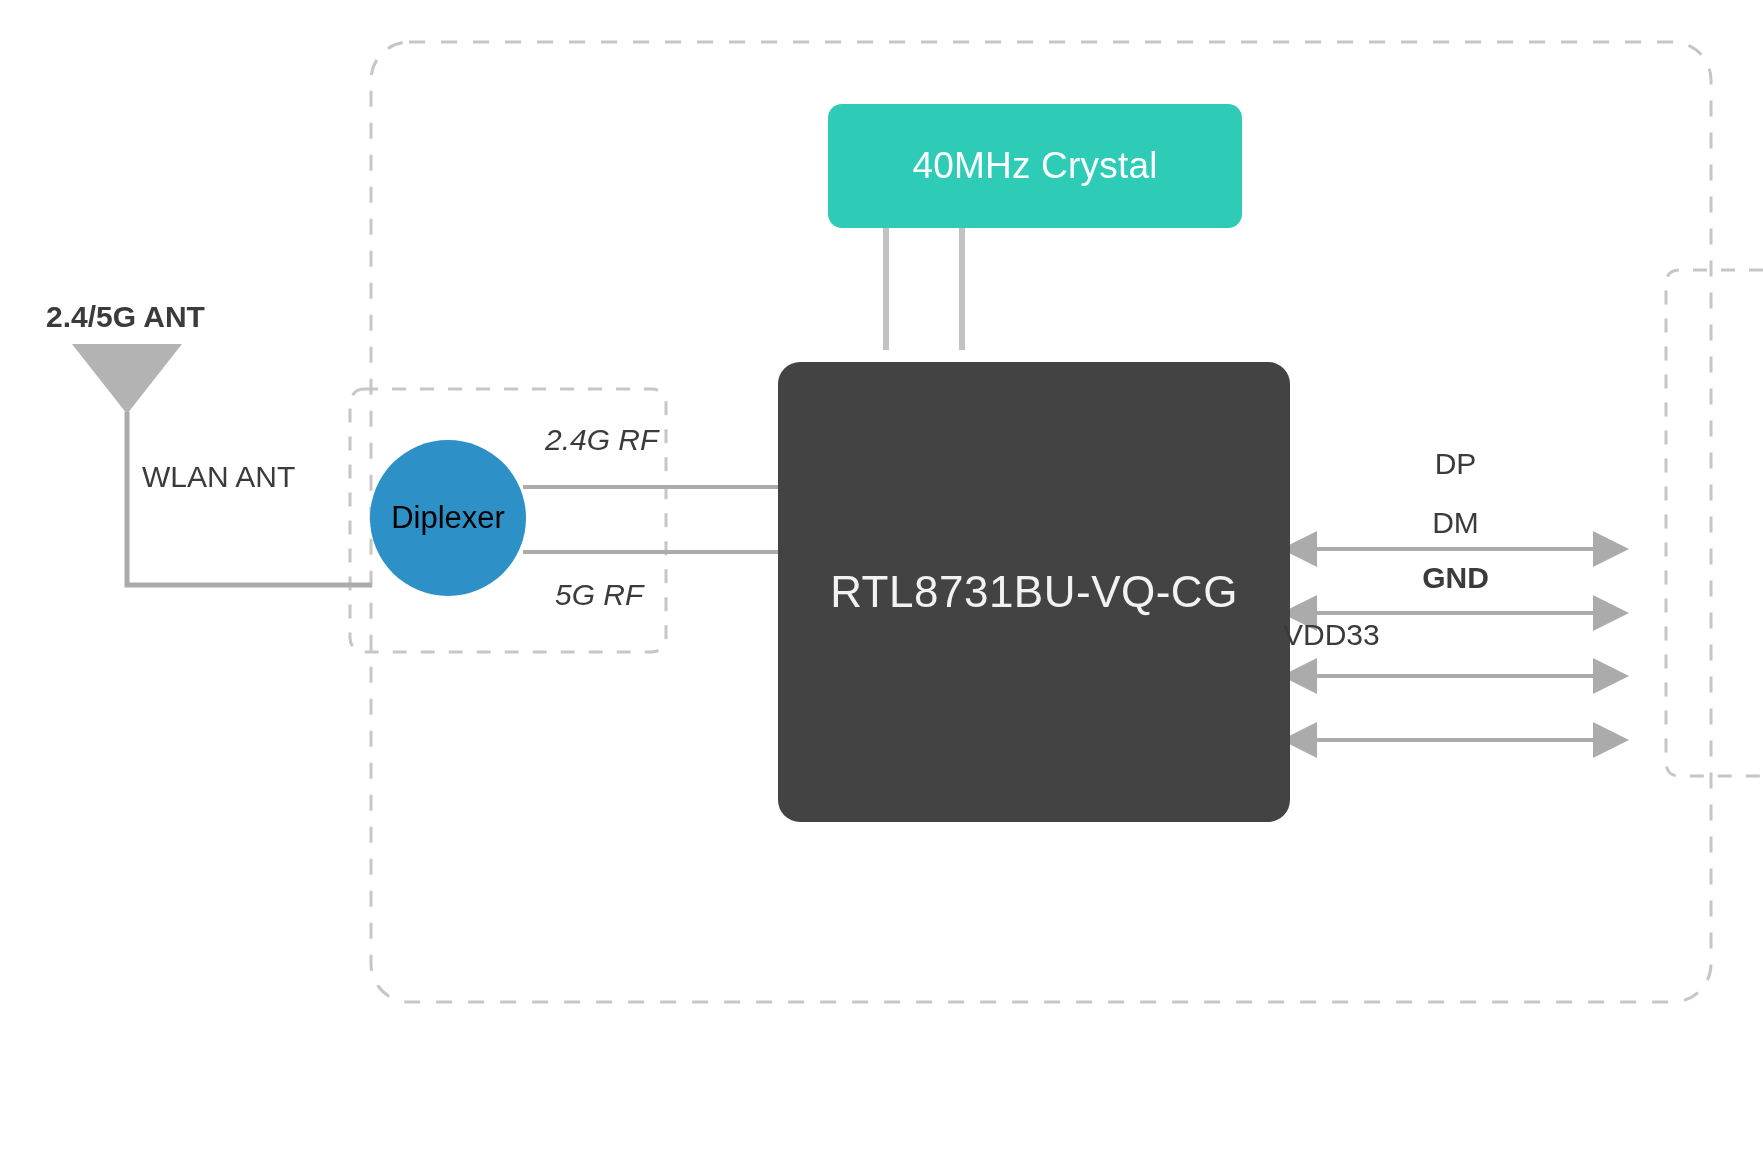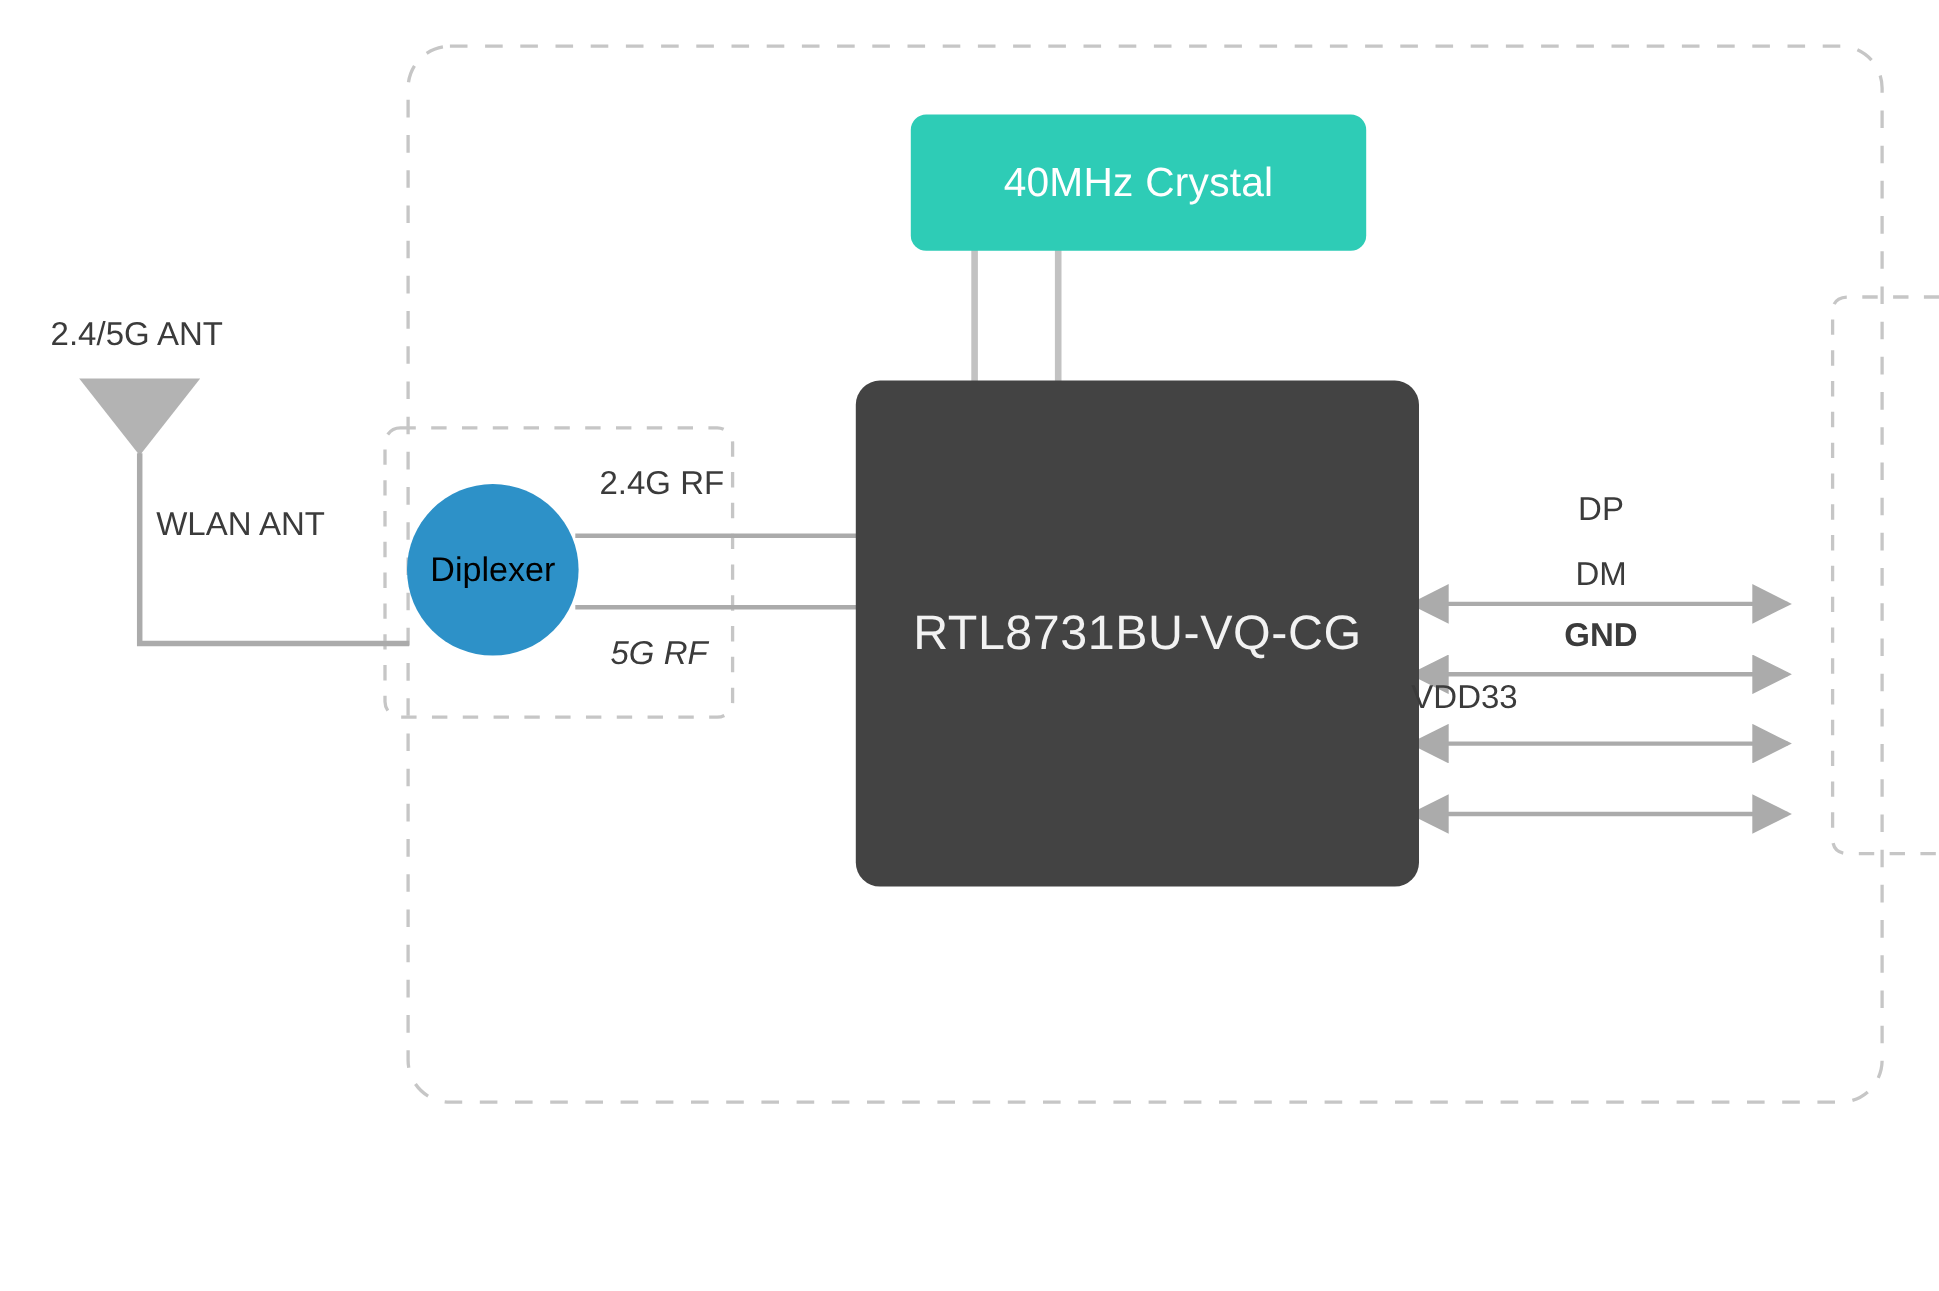--- a/index.html
+++ b/index.html
@@ -37,21 +37,21 @@
     width: 414px;
     height: 124px;
     background: #2ECCB6;
     border-radius: 14px;
     color: #ffffff;
     font-size: 37px;
     letter-spacing: 0.2px;
   }
   #chip-block {
     left: 778px;
-    top: 346px;
+    top: 362px;
     width: 512px;
     height: 460px;
     background: #434343;
     border-radius: 22px;
     color: #f2f2f2;
     font-size: 44px;
     letter-spacing: 0.5px;
   }
   #diplexer-node {
     left: 370px;
@@ -64,23 +64,23 @@
     font-size: 31px;
   }
 
   
   .label {
     position: absolute;
     color: #3b3b3b;
     font-size: 30px;
     white-space: nowrap;
   }
-  #label-ant-top      { left: 46px;   top: 288px; }
+  #label-ant-top      { left: 46px;   top: 300px; font-weight: bold; }
   #label-wlan-ant     { left: 142px;  top: 460px; }
-  #label-24g-rf       { left: 545px;  top: 423px; }
+  #label-24g-rf       { left: 545px;  top: 423px; font-style: italic; }
   #label-5g-rf        { left: 555px;  top: 578px; font-style: italic; }
   #label-dp           { left: 1283px; top: 447px;  width: 345px; text-align: center; }
   #label-dm           { left: 1283px; top: 506px;  width: 345px; text-align: center; }
   #label-gnd          { left: 1283px; top: 561px;  width: 345px; text-align: center; font-weight: bold; }
   #label-vdd33        { left: 1283px; top: 618px;  width: 345px; text-align: left; }
 </style>
 </head>
 <body>
 
 <div id="canvas">

